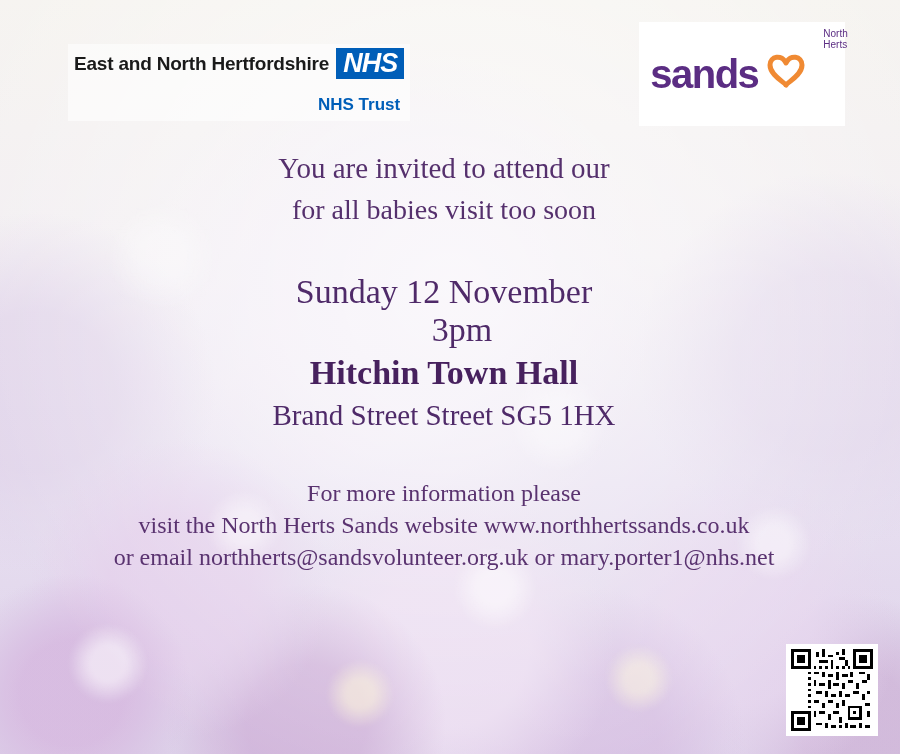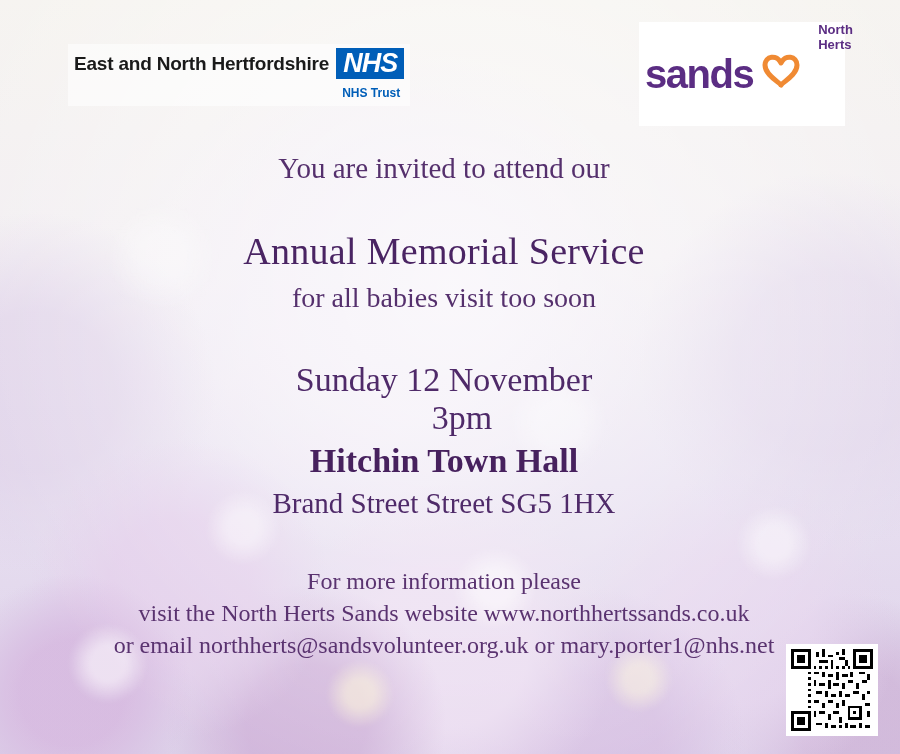--- a/index.html
+++ b/index.html
@@ -89,24 +89,24 @@
     font-family: "Liberation Sans", sans-serif;
     font-weight: bold;
     font-style: italic;
     font-size: 27px;
     letter-spacing: -1px;
     padding: 1px 7px 2px 7px;
     line-height: 1.05;
   }
   .nhs-sub {
     font-family: "Liberation Sans", sans-serif;
-    font-size: 12px;
+    font-size: 17px;
     font-weight: bold;
     color: #005eb8;
-    margin-top: 7px;
+    margin-top: 16px;
     padding-right: 4px;
   }
 
   .sands-logo {
     position: absolute;
     right: 55px;
     top: 22px;
     width: 206px;
     height: 104px;
     background: #ffffff;
@@ -126,24 +126,25 @@
     color: #5b2d83;
     letter-spacing: -1.5px;
     line-height: 1;
   }
   .sands-heart {
     margin-left: 6px;
     margin-top: -4px;
   }
   .sands-sub {
     font-family: "Liberation Sans", sans-serif;
-    font-size: 13px;
-    font-weight: bold;
+    font-size: 10px;
+    font-weight: normal;
     color: #5b2d83;
     padding-left: 15px;
+    margin-top: 6px;
   }
 
   
   .content {
     position: absolute;
     left: 0;
     right: 12px;
     top: 140px;
     text-align: center;
     color: #4a2a62;
@@ -230,21 +231,20 @@
         <svg width="44" height="38" viewBox="0 0 44 38" aria-hidden="true">
           <path d="M6 14 C6 5, 18 3, 22 12 C26 3, 38 5, 38 14 C38 24, 24 31, 22 34 C20 31, 6 24, 6 14 Z" fill="none" stroke="#f08a33" stroke-width="5" stroke-linecap="round" stroke-linejoin="round"></path>
         </svg>
       </span>
     </div>
     <span class="sands-sub">North Herts</span>
   </div>
 
   <div class="content">
     <div class="line-invited">You are invited to attend our</div>
-    <div class="line-title">Annual Memorial Service</div>
     <div class="line-subtitle">for all babies visit too soon</div>
     <div class="line-date">Sunday 12 November</div>
     <div class="line-time">3pm</div>
     <div class="line-venue">Hitchin Town Hall</div>
     <div class="line-address">Brand Street Street SG5 1HX</div>
 
     <div class="info-block">
       <div class="line-info1">For more information please</div>
       <div class="line-info2">visit the North Herts Sands website www.northhertssands.co.uk</div>
       <div class="line-info3">or email northherts@sandsvolunteer.org.uk or mary.porter1@nhs.net</div>

